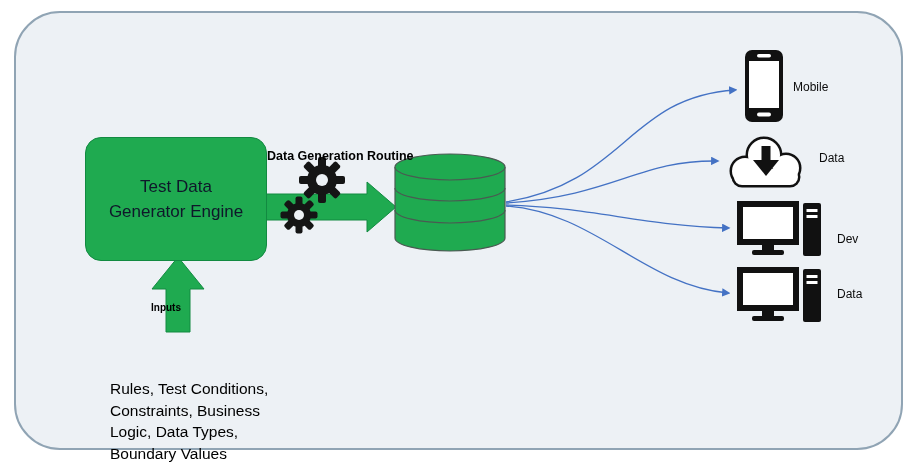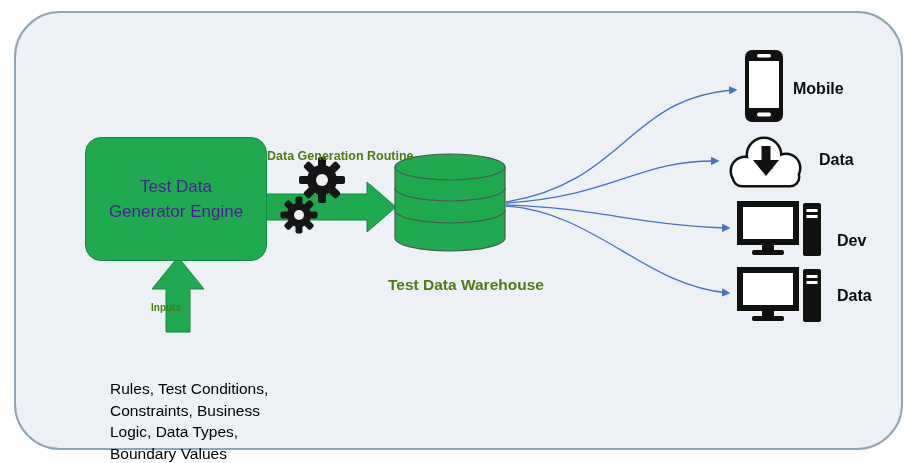--- a/index.html
+++ b/index.html
@@ -1,26 +1,26 @@
 <!DOCTYPE html>
 <html><head>
 <meta charset="utf-8">
 <style>
   html,body{margin:0;padding:0;background:#ffffff;}
   .canvas{position:relative;width:918px;height:463px;background:#ffffff;font-family:"Liberation Sans",sans-serif;color:#000;overflow:hidden;}
   .frame{position:absolute;left:14px;top:11px;width:885px;height:435px;background:#EDF1F5;border:2px solid #90A4B4;border-radius:46px;}
   .shape-layer{position:absolute;left:0;top:0;}
-  .engine{position:absolute;left:85px;top:137px;width:180px;height:122px;background:#1FAA50;border:1px solid #128A41;border-radius:16px;display:flex;align-items:center;justify-content:center;text-align:center;color:#4c1d95;font-size:17px;line-height:25px;}
+  .engine{position:absolute;left:85px;top:137px;width:180px;height:122px;background:#1FAA50;border:1px solid #128A41;border-radius:16px;display:flex;align-items:center;justify-content:center;text-align:center;color:#0f172a;font-size:17px;line-height:25px;}
   .engine span{white-space:pre-line;}
-  .lbl{position:absolute;font-weight:bold;color:#4d7c0f;white-space:nowrap;}
+  .lbl{position:absolute;font-weight:bold;color:#000000;white-space:nowrap;}
   .routine{left:267px;top:149px;font-size:12.5px;}
   .warehouse{left:388px;top:276px;font-size:15.5px;}
   .inputs{left:151px;top:302px;font-size:10px;z-index:4;}
   .inputs-text{position:absolute;left:110px;top:350px;width:230px;font-size:15.5px;line-height:21.5px;white-space:pre-line;color:#000;margin-top:28px;}
-  .target-label{position:absolute;font-weight:bold;font-size:16px;color:#0b0b0b;white-space:nowrap;}
+  .target-label{position:absolute;font-weight:normal;font-size:12px;color:#0b0b0b;white-space:nowrap;}
   .icon{position:absolute;line-height:0;}
 </style>
 </head>
 <body>
 
 <div class="canvas">
 
   <div class="frame"></div>
 
   <svg class="shape-layer" width="918" height="463" viewBox="0 0 918 463">
@@ -69,21 +69,20 @@
 
     <polygon points="166,332 166,289 152,289 178,257 204,289 190,289 190,332" fill="#1FAA50" stroke="#128A41" stroke-width="1"></polygon>
   </svg>
 
   <div class="engine">
     <span>Test Data
 Generator Engine</span>
   </div>
 
   <div class="lbl routine">Data Generation Routine</div>
-  <div class="lbl warehouse">Test Data Warehouse</div>
   <div class="lbl inputs">Inputs</div>
   <div class="inputs-text">Rules, Test Conditions,
 Constraints, Business
 Logic, Data Types,
 Boundary Values</div>
 
   <div class="icon" style="left:744px;top:49px;">
     <svg width="40" height="74" viewBox="0 0 40 74">
       <rect x="1" y="1" width="38" height="72" rx="7" fill="#111"></rect>
       <rect x="5" y="12" width="30" height="47" fill="#fff"></rect>

